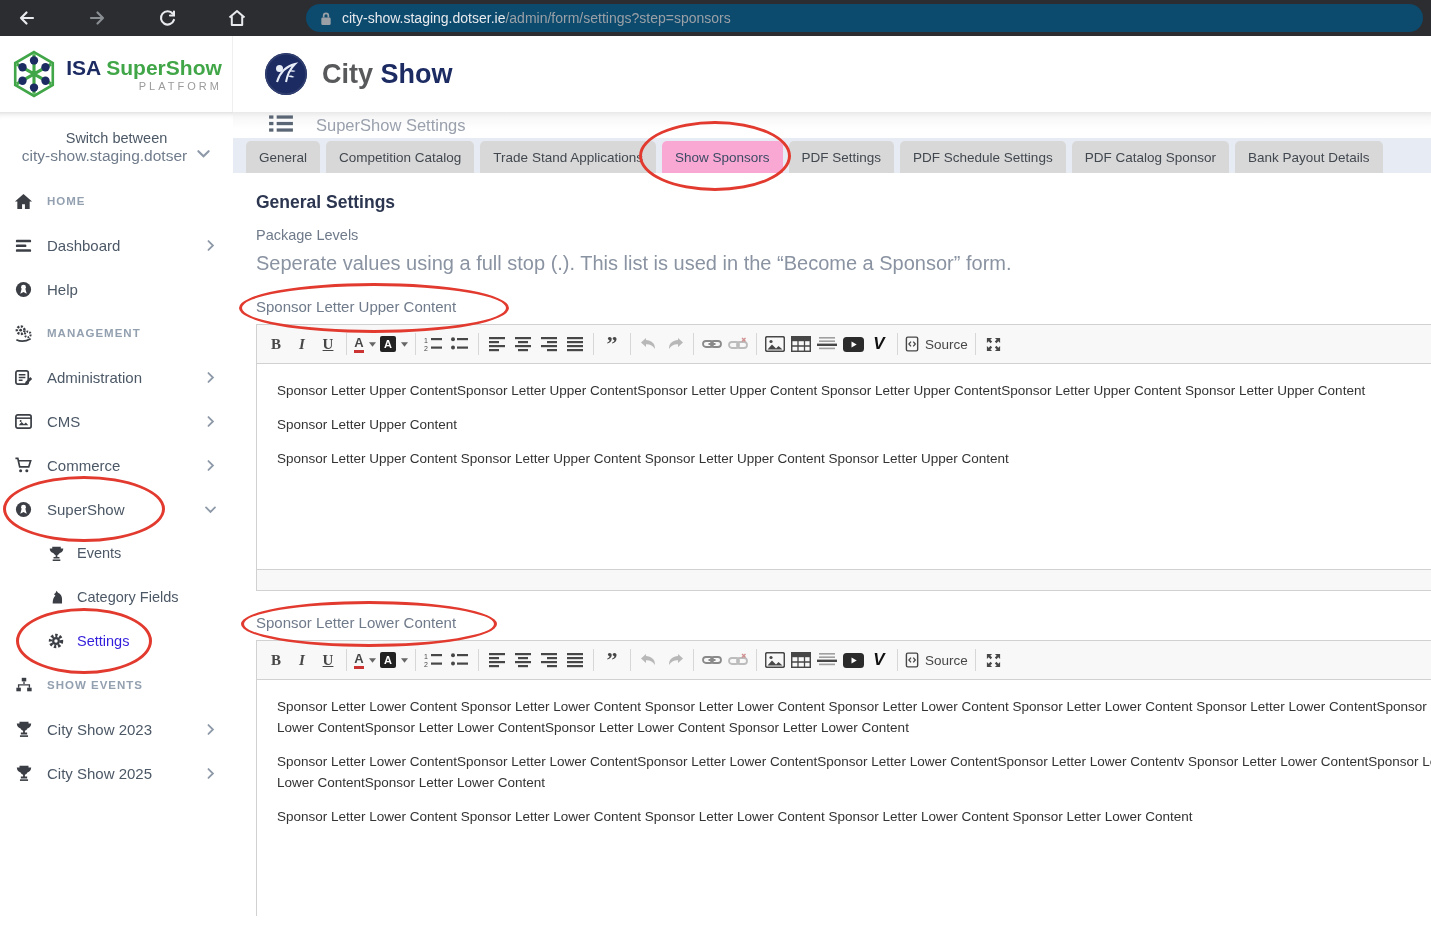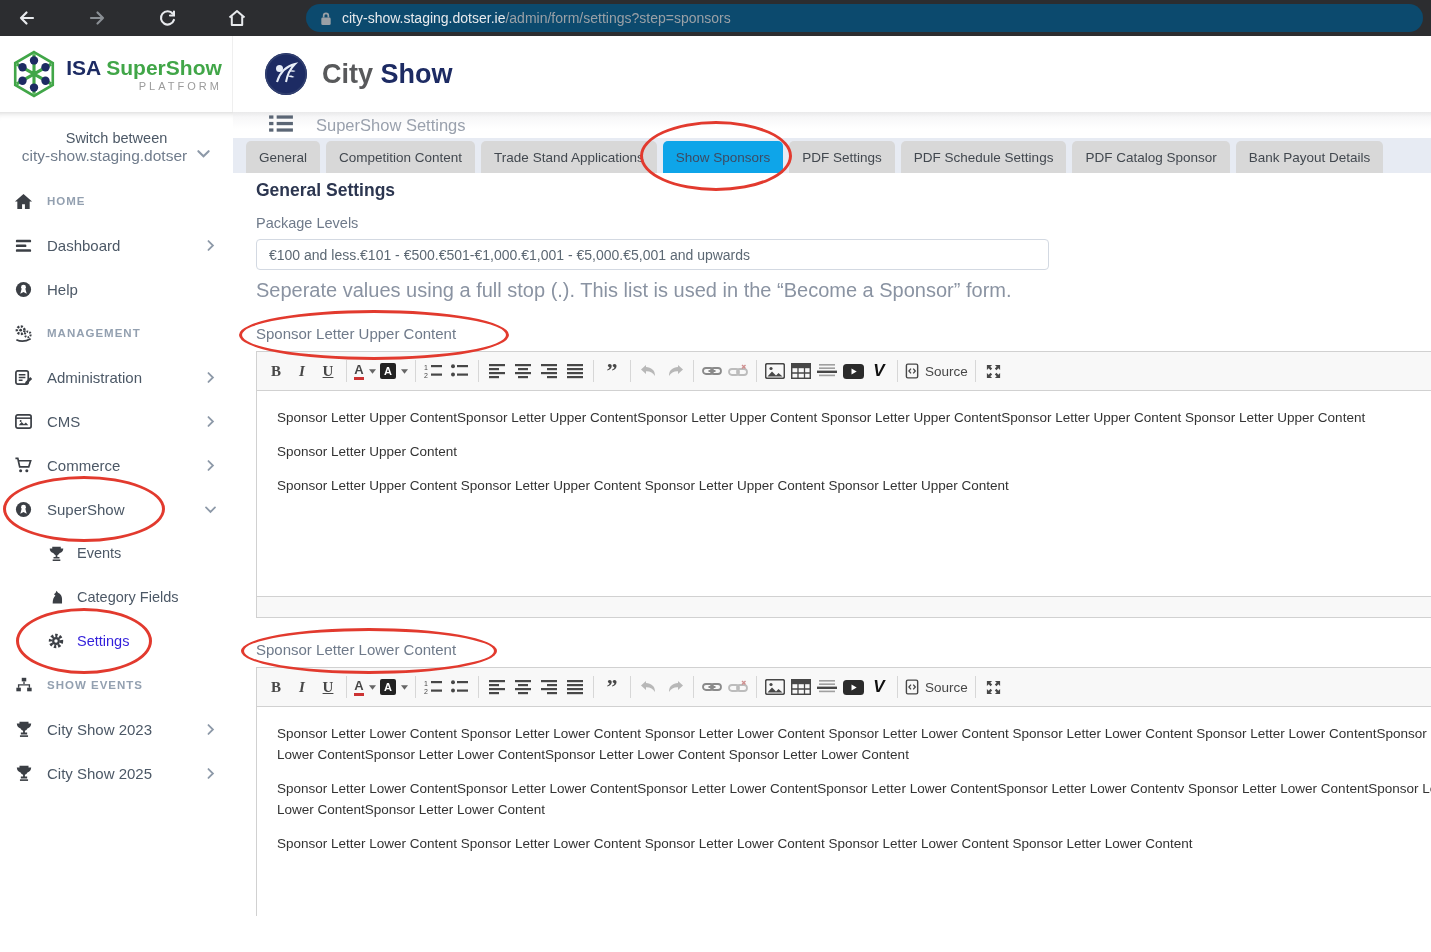--- a/index.html
+++ b/index.html
@@ -45,23 +45,23 @@
   .nav-active .nav-label { color:#321fdb; }
   
   .main { flex:1; overflow:hidden; display:flex; flex-direction:column; }
   .main-header { height:68px; background:linear-gradient(180deg,#e9e9ea 0,#f7f7f8 20%,#ffffff 65%);
                  display:flex; align-items:center; padding-left:35px; gap:22px; }
   .main-title { color:#9aa1ad; font-size:16.5px; }
   .tabstrip { height:35px; background:#e7ebf3; display:flex; align-items:flex-end; padding-left:13px; flex:none; }
   .tab { height:31px; display:flex; align-items:center; padding:16px 13px; margin-right:6px;
          background:#d8d8d8; color:#42484f; font-size:13.5px; white-space:nowrap;
          border-radius:5px 5px 0 0; cursor:pointer; position:relative; }
-  .tab.active { background:#0ea5e9; color:#3c4b64; }
+  .tab.active { background:#f9a8d4; color:#3c4b64; }
   .content { background:#fff; padding-left:23px; flex:1; }
-  .section-title { padding-top:7px; font-size:17.5px; font-weight:bold; color:#2c3650; }
+  .section-title { padding-top:19px; font-size:17.5px; font-weight:bold; color:#2c3650; }
   .field-label { margin-top:14px; color:#6f7a8a; font-size:14.5px; }
   .pkg-input { display:block; margin-top:8px; width:793px; height:31px; border:1px solid #d3d9e2;
                border-radius:4px; padding:0 12px; font-size:14px; color:#5c6873;
                font-family:"Liberation Sans",sans-serif; }
   .help-text { margin-top:9px; color:#8a93a2; font-size:20px; }
   .editor-label { margin-top:23px; color:#6f7a8a; font-size:15px; width:fit-content; position:relative; }
   
   .editor { margin-top:9px; width:1250px; border:1px solid #d1d1d1; }
   .toolbar { background:#f8f8f8; border-bottom:1px solid #d1d1d1; padding:6px 6px; display:flex; align-items:center; }
   .tbtn { min-width:26px; height:26px; display:flex; align-items:center; justify-content:center;
@@ -359,36 +359,35 @@
             <rect x="1" y="9" width="4" height="3"></rect>
             <rect x="8" y="9" width="15" height="3"></rect>
             <rect x="1" y="15" width="4" height="3"></rect>
             <rect x="8" y="15" width="15" height="3"></rect>
           </svg></span>
       <span class="main-title">SuperShow Settings</span>
     </div>
 
     <div class="tabstrip">
       <div class="tab">General</div>
-      <div class="tab">Competition Content</div>
+      <div class="tab">Competition Catalog</div>
       <div class="tab">Trade Stand Applications</div>
       <div class="tab active">
         <span class="ellipse el-tab"></span>
         <span>Show Sponsors</span>
       </div>
       <div class="tab">PDF Settings</div>
       <div class="tab">PDF Schedule Settings</div>
       <div class="tab">PDF Catalog Sponsor</div>
       <div class="tab">Bank Payout Details</div>
     </div>
 
     <div class="content">
       <div class="section-title">General Settings</div>
       <div class="field-label">Package Levels</div>
-      <input class="pkg-input" type="text" value="€100 and less.€101 - €500.€501-€1,000.€1,001 - €5,000.€5,001 and upwards" style="">
       <div class="help-text">Seperate values using a full stop (.). This list is used in the “Become a Sponsor” form.</div>
 
       <div class="editor-label">
         <span class="ellipse el-upper"></span>
         <span>Sponsor Letter Upper Content</span>
       </div>
 
       <div class="editor">
         <div class="toolbar">
           <span class="tbtn">

